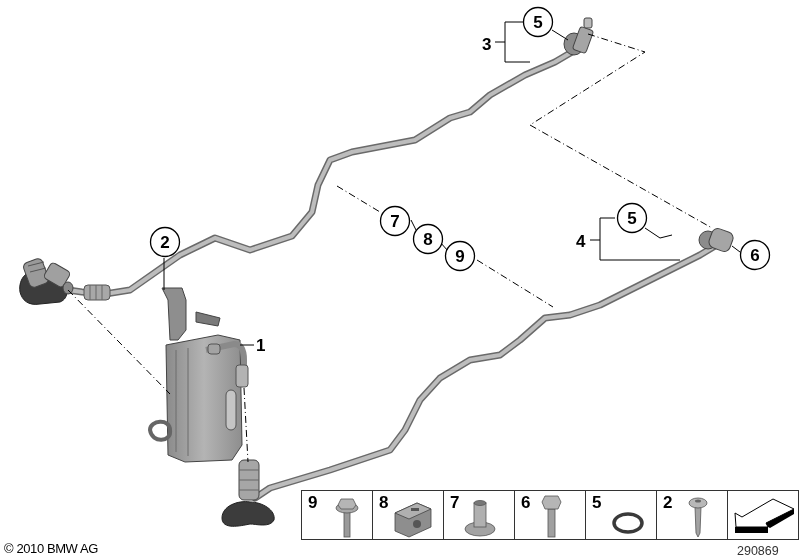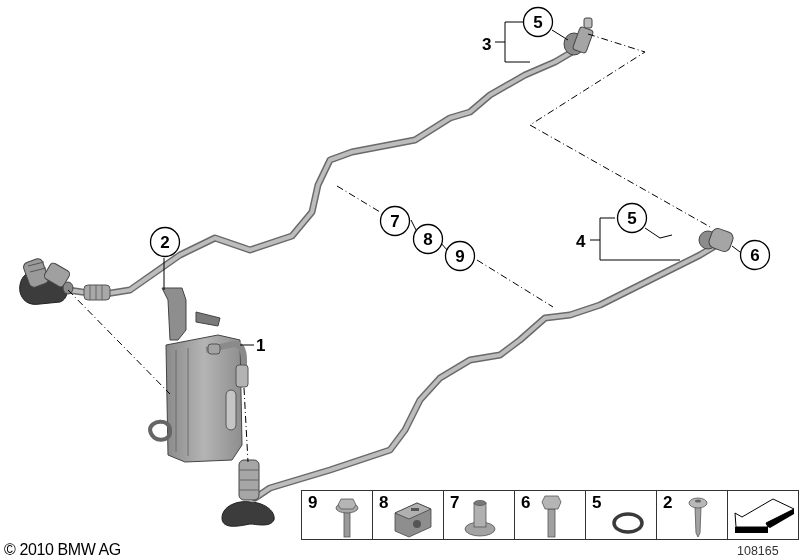--- a/index.html
+++ b/index.html
@@ -5,21 +5,21 @@
   html, body { margin: 0; padding: 0; background: #ffffff; }
   body { width: 800px; height: 560px; position: relative; overflow: hidden; font-family: "Liberation Sans", sans-serif; }
   #diagram { position: absolute; left: 0; top: 0; width: 800px; height: 560px; }
   .callout-num { font-family: "Liberation Sans", sans-serif; font-weight: bold; font-size: 17px; fill: #000; }
   .ref-num { font-family: "Liberation Sans", sans-serif; font-weight: bold; font-size: 17px; fill: #000; }
   .parts-table { position: absolute; left: 301px; top: 490px; width: 498px; height: 50px; display: flex; border: 1px solid #333; box-sizing: border-box; background: #fff; }
   .parts-cell { flex: 1; border-right: 1px solid #333; position: relative; box-sizing: border-box; }
   .parts-cell:last-child { border-right: none; }
   .parts-cell .pnum { position: absolute; left: 6px; top: 2px; font-weight: bold; font-size: 17px; color: #000; }
   .parts-cell svg { position: absolute; left: 0; top: 0; }
-  .copyright { position: absolute; left: 4px; top: 541px; font-size: 16px; color: #000; letter-spacing: -0.4px; }
+  .copyright { position: absolute; left: 4px; top: 541px; font-size: 13px; color: #000; letter-spacing: -0.4px; }
   .diagram-id { position: absolute; left: 737px; top: 544px; font-size: 12.5px; color: #333; }
 </style>
 </head>
 <body>
 
 <svg id="diagram" width="800" height="560" viewBox="0 0 800 560" xmlns="http://www.w3.org/2000/svg">
   <defs>
     <linearGradient id="pipeGrad" x1="0" y1="0" x2="0" y2="1">
       <stop offset="0" stop-color="#c8c8c8"></stop>
       <stop offset="0.5" stop-color="#9c9c9c"></stop>
@@ -196,13 +196,13 @@
   <div class="parts-cell">
     <svg width="71" height="50">
       <polygon points="7,22 14,26 45,8 66,18 38,32 40,36 8,36" fill="#fff" stroke="#000" stroke-width="1"></polygon>
       <polygon points="66,18 66,23 42,37 40,36 38,32" fill="#000"></polygon>
       <rect x="7" y="36" width="33" height="6" fill="#000"></rect>
     </svg>
   </div>
 </div>
 
 <div class="copyright">© 2010 BMW AG</div>
-<div class="diagram-id">108165</div>
+<div class="diagram-id">290869</div>
 
 </body></html>

